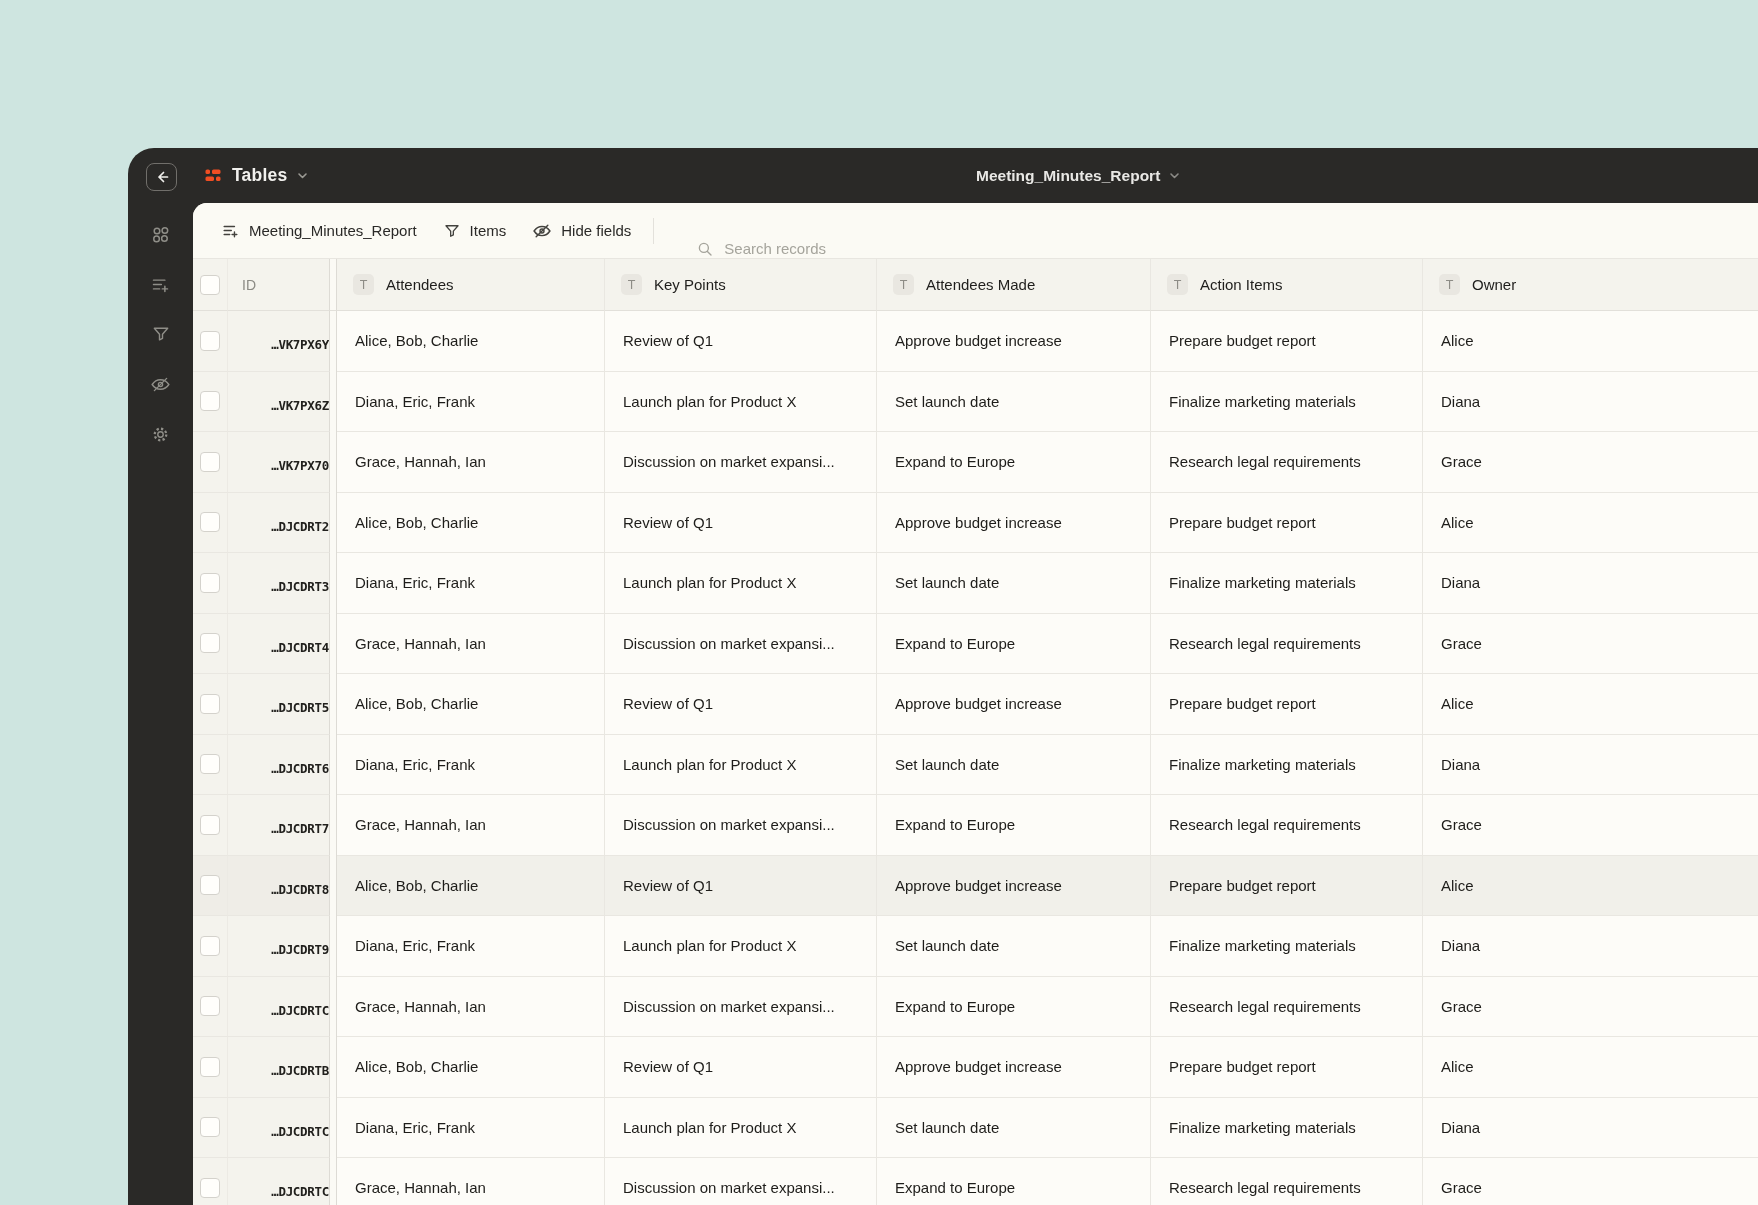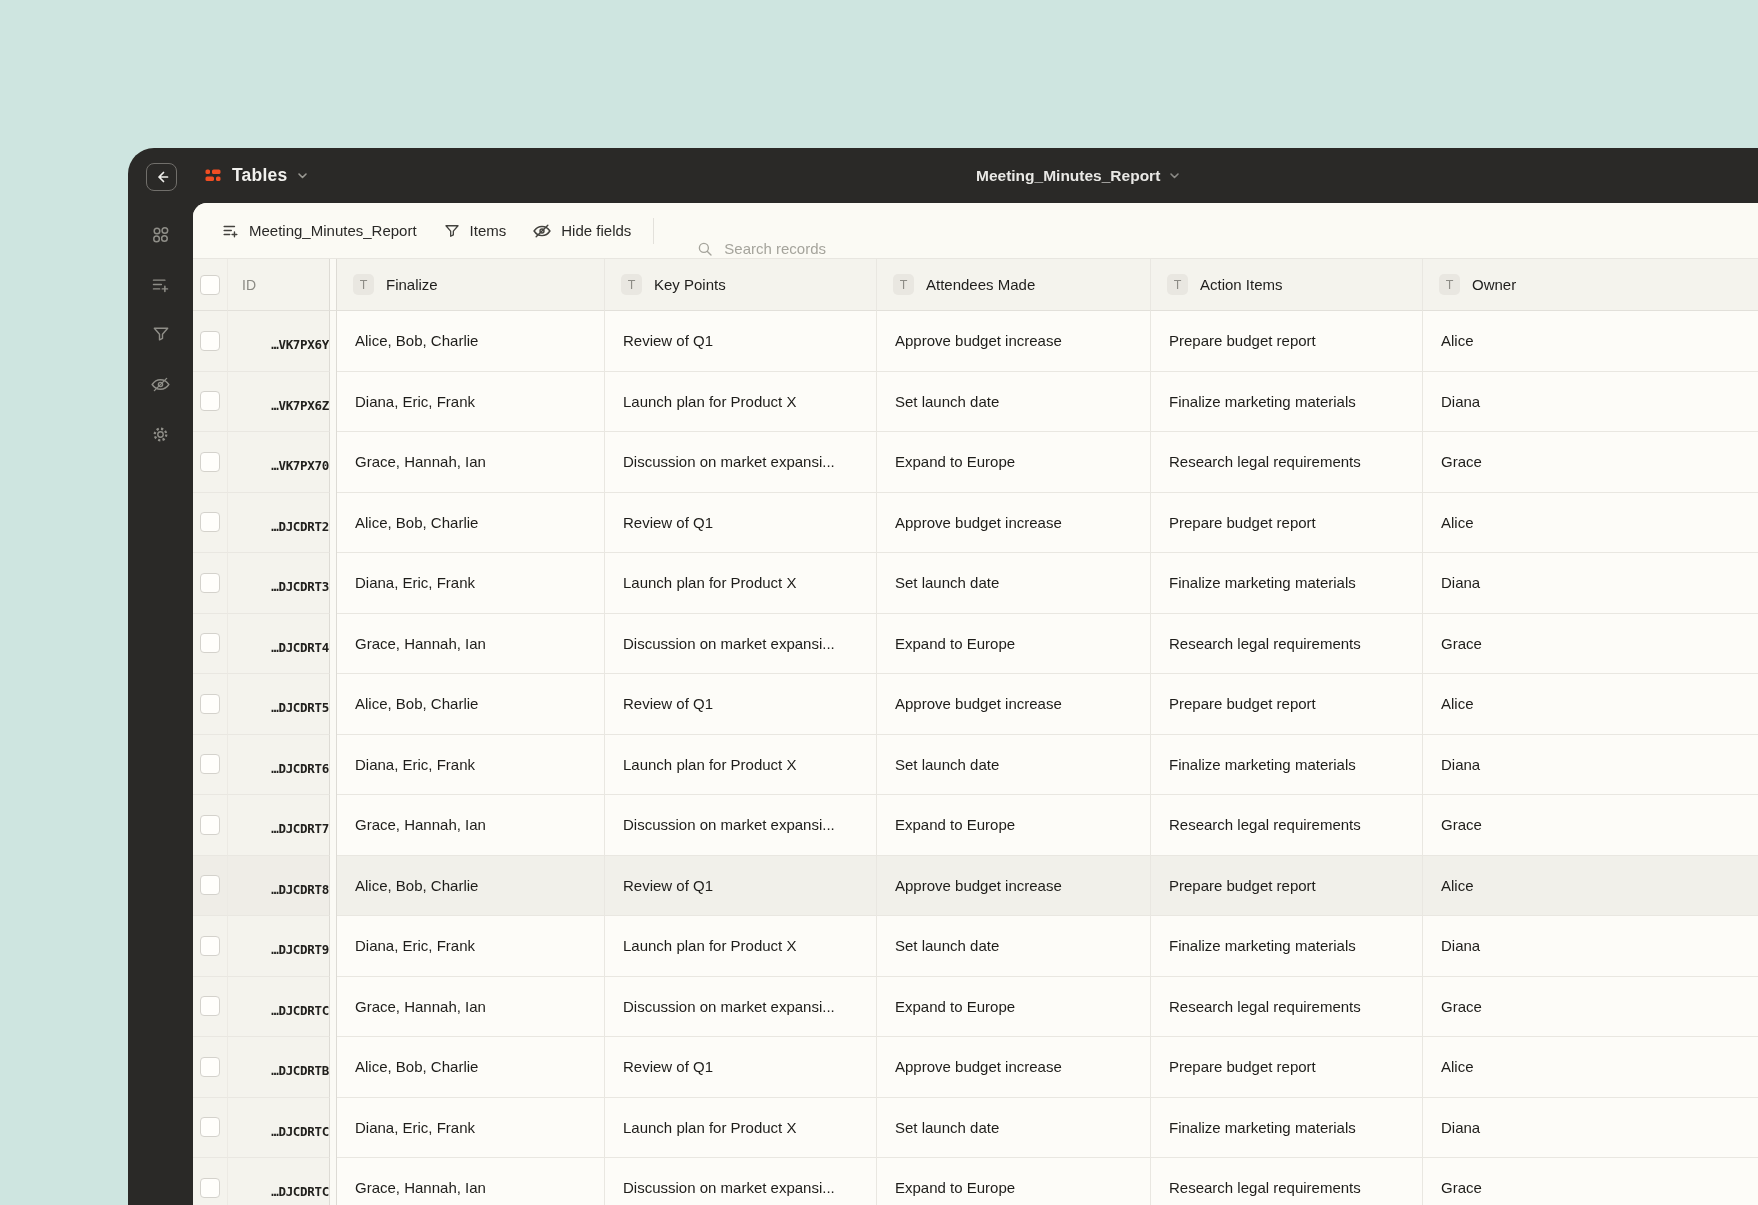--- a/index.html
+++ b/index.html
@@ -195,21 +195,21 @@
         <div class="g-row g-head">
           <div class="cell c-sel">
             <div class="checkbox"></div>
           </div>
           <div class="cell c-id">
             <span class="id-header">ID</span>
           </div>
           <div class="cell c-band"></div>
           <div class="cell head-data c-att">
             <span class="t-badge">T</span>
-            <span class="head-label">Finalize</span>
+            <span class="head-label">Attendees</span>
           </div>
           <div class="cell head-data c-kp">
             <span class="t-badge">T</span>
             <span class="head-label">Key Points</span>
           </div>
           <div class="cell head-data c-dm">
             <span class="t-badge">T</span>
             <span class="head-label">Attendees Made</span>
           </div>
           <div class="cell head-data c-ai">

